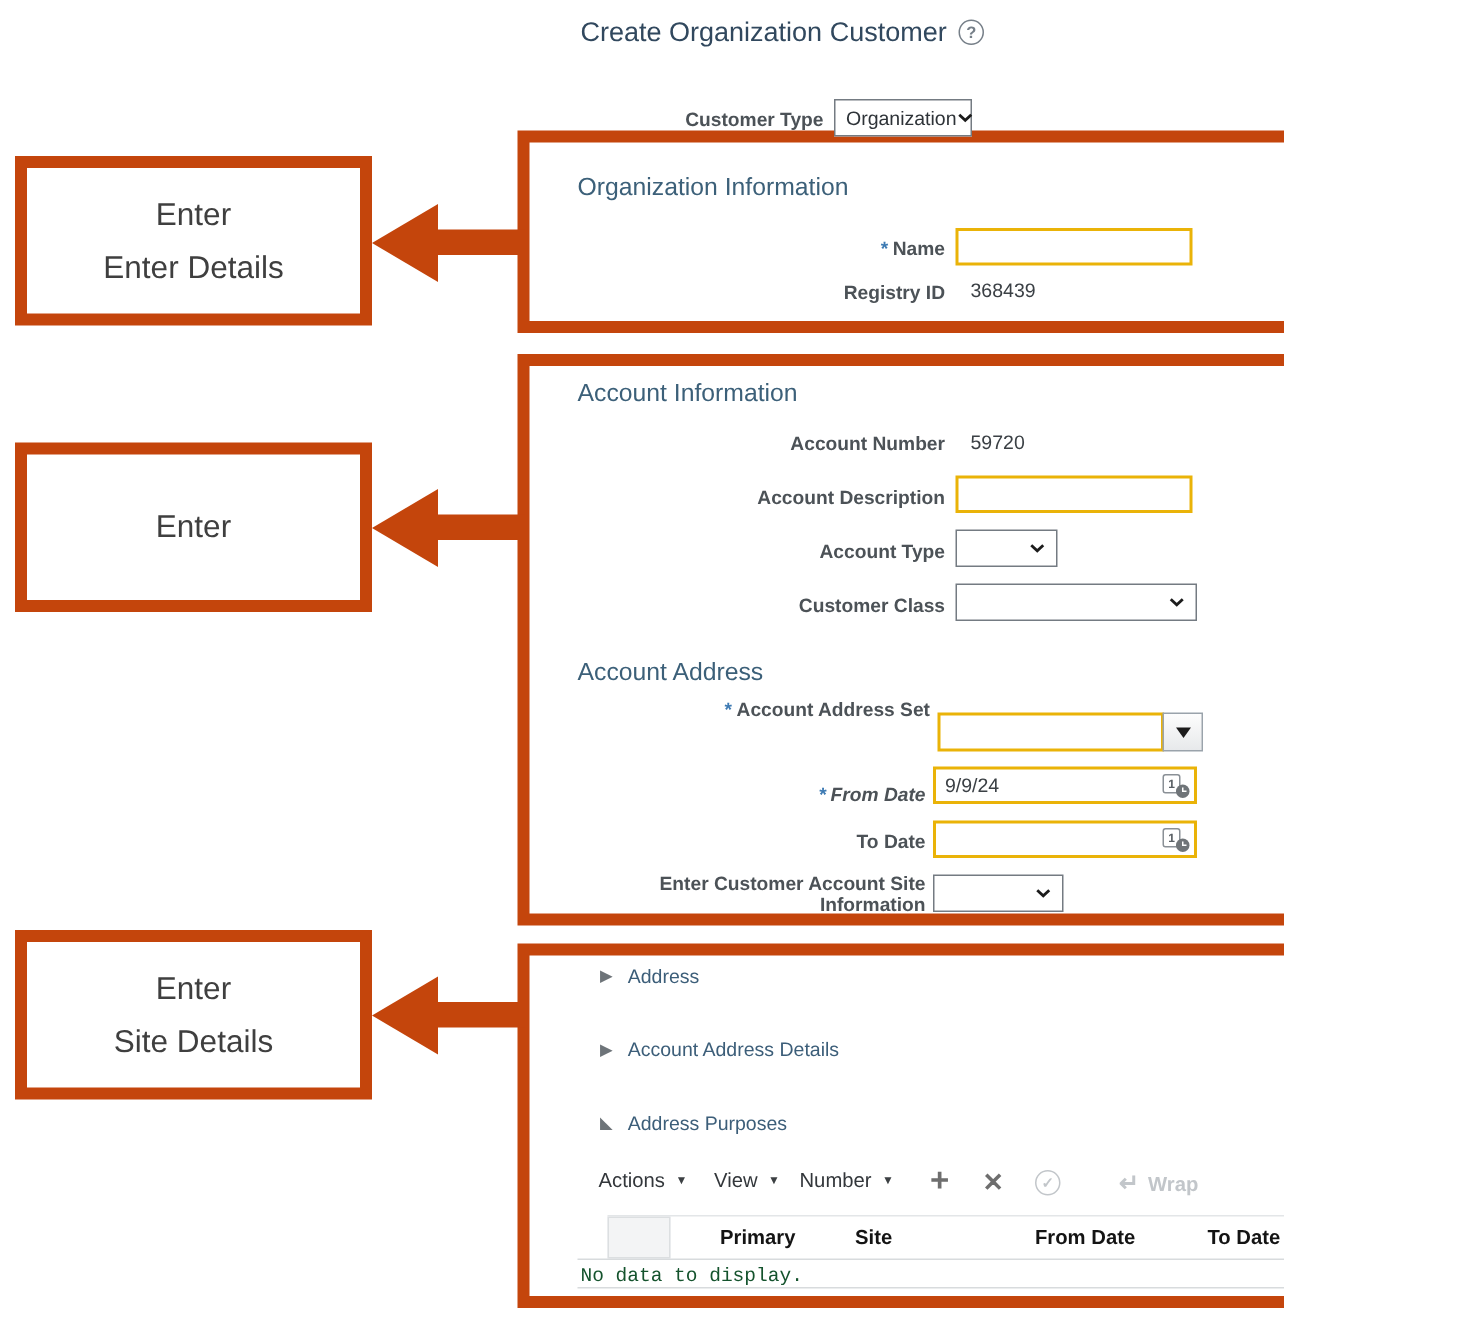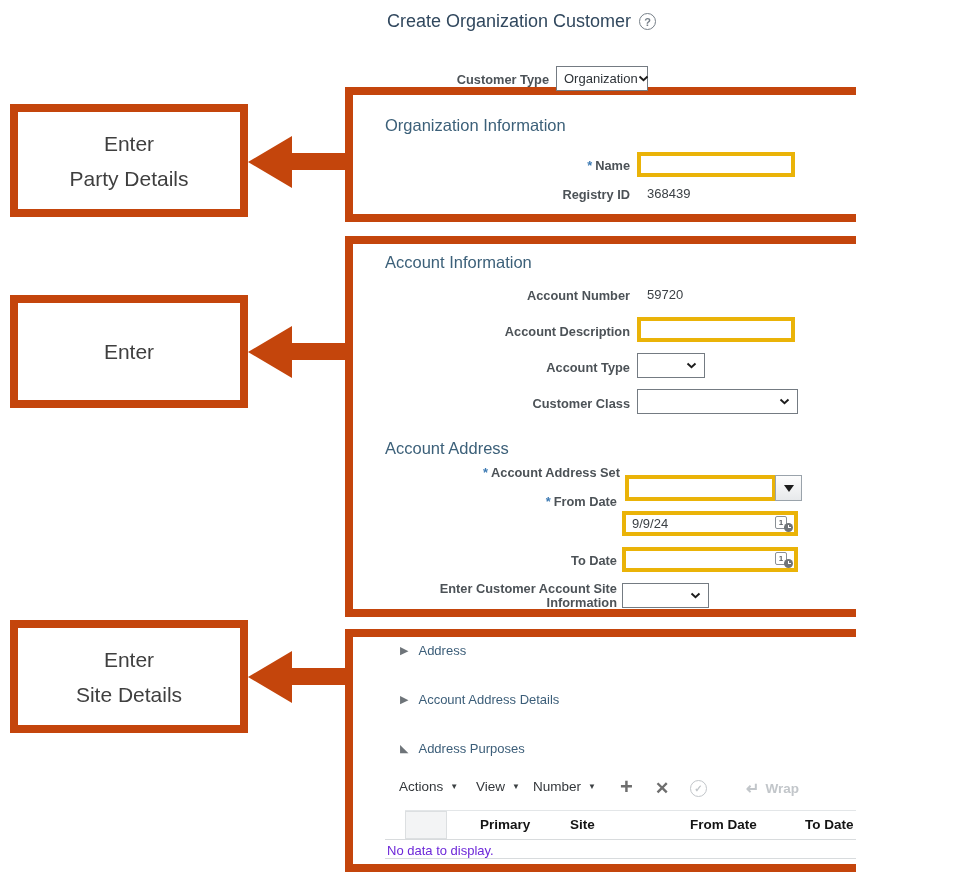--- a/index.html
+++ b/index.html
@@ -20,21 +20,21 @@
 
   
   .lbl { font-size:12.8px; font-weight:bold; color:#4c5257; text-align:right; white-space:nowrap; }
   .lbl.wrap2 { white-space:normal; line-height:14px; }
   .req { color:#3d7ab3; font-weight:bold; margin-right:3px; }
   .val { font-size:13px; color:#3b4045; white-space:nowrap; }
   .heading { font-size:16.5px; color:#3c6079; white-space:nowrap; }
 
   
   .tinput {
-    border:4px solid #eab308; background:#fff; height:25px;
+    border:2px solid #eab308; background:#fff; height:25px;
     font-family:"Liberation Sans", sans-serif; font-size:13px; color:#3b4045; padding:0 6px;
   }
   .selbox {
     border:1px solid #747b82; background:#fff; height:25px;
     display:flex; align-items:center; justify-content:space-between;
     font-size:13px; color:#2e3338; padding:0 7px; cursor:default;
   }
   .chev svg { display:block; }
   .combo-btn {
     width:27px; height:26px; border:1px solid #9aa3ab;
@@ -70,21 +70,21 @@
   .tb-ico { font-weight:bold; color:#6e6e6e; }
   .tb-ico.disabled, .tb-lbl.disabled { color:#c2c6ca; }
   .check-circle { width:17px; height:17px; border:1.5px solid #c2c6ca; border-radius:50%;
                   display:flex; align-items:center; justify-content:center; font-size:10px; color:#c2c6ca; font-weight:bold; }
   .tb-lbl { font-size:13.5px; color:#b9bdc1; font-weight:bold; }
 
   
   .th { font-size:13.5px; font-weight:bold; color:#141414; white-space:nowrap; }
   .hline { height:1px; background:#d8dbdd; }
   .sel-cell { background:#f3f4f5; border:1px solid #dcdfe1; }
-  .empty-txt { font-size:13px; color:#6d28d9; white-space:nowrap; }
+  .empty-txt { font-size:13px; color:#14532d; white-space:nowrap;font-family:Liberation Mono, monospace; }
 </style>
 </head>
 <body>
 
 <div id="screen">
 
   <div class="abs" style="left:387px; top:11px; display:flex; align-items:center; gap:8px;">
     <span class="page-title">Create Organization Customer</span>
     <span class="help-circle">?</span>
   </div>
@@ -100,21 +100,21 @@
         </svg>
     </span>
   </div>
 
   <div class="abs bigbox" style="left:345px; top:87px; width:618px; height:135px;"></div>
   <div class="abs bigbox" style="left:345px; top:236px; width:618px; height:381px;"></div>
   <div class="abs bigbox" style="left:345px; top:629px; width:618px; height:243px;"></div>
 
   <div class="abs callout" style="left:10px; top:104px; width:238px; height:113px;">
     <span>Enter</span>
-    <span>Party Details</span>
+    <span>Enter Details</span>
   </div>
   <div class="abs arrow-head" style="left:248px; top:136px;"></div>
   <div class="abs arrow-shaft" style="left:290px; top:153px; width:60px;"></div>
 
   <div class="abs callout" style="left:10px; top:295px; width:238px; height:113px;">
     <span>Enter</span>
   </div>
   <div class="abs arrow-head" style="left:248px; top:326px;"></div>
   <div class="abs arrow-shaft" style="left:290px; top:343px; width:60px;"></div>
 
@@ -166,21 +166,21 @@
   <div class="abs heading" style="left:385px; top:439px;">Account Address</div>
 
   <div class="abs lbl" style="left:420px; top:465px; width:200px;">
     <span class="req">*</span><span>Account Address Set</span>
   </div>
   <input class="abs tinput" style="left: 625px; top: 475px; width: 151px; height: 26px;" value="">
   <div class="abs combo-btn" style="left:775px; top:475px;">
     <span class="tri-down"></span>
   </div>
 
-  <div class="abs lbl" style="left:417px; top:494px; width:200px;">
+  <div class="abs lbl" style="left:417px; top:522px; width:200px;font-style:italic;">
     <span class="req">*</span><span>From Date</span>
   </div>
   <div class="abs" style="left:622px; top:511px; width:176px; height:25px;">
     <input class="tinput" style="width: 176px; height: 25px; padding-right: 26px;" value="9/9/24">
     <span class="dt-icon">
       <span class="dt-cal">1</span>
       <span class="dt-clock"></span>
     </span>
   </div>
 

